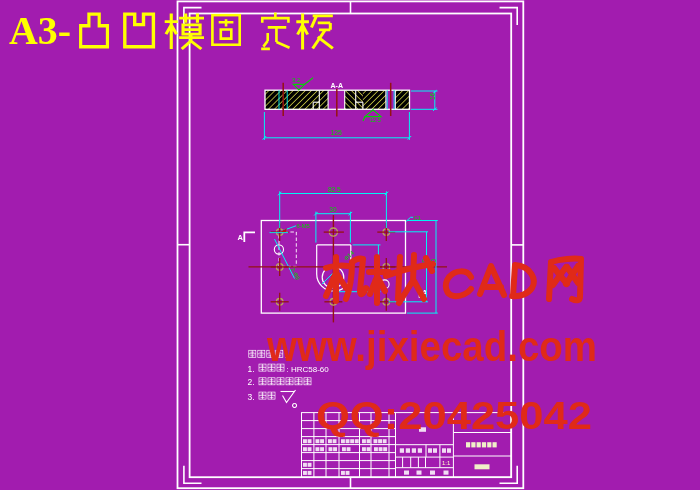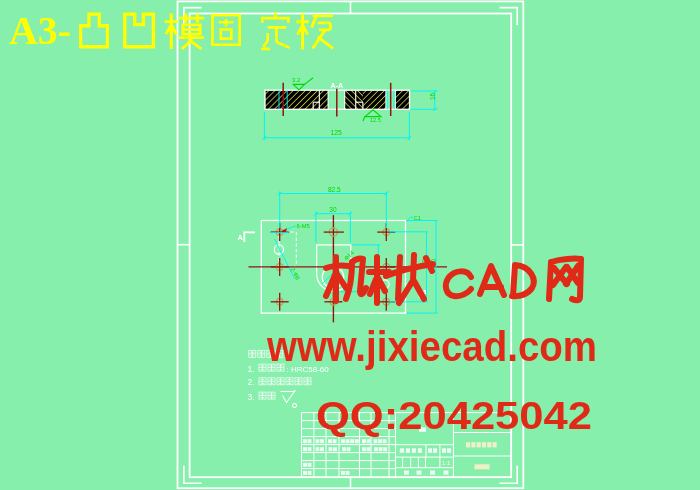--- a/index.html
+++ b/index.html
@@ -1,16 +1,16 @@
 <!DOCTYPE html>
 <html><head>
 <meta charset="utf-8">
 <style>
 html,body{margin:0;padding:0;background:#000;}
-#page{position:relative;width:700px;height:490px;background:#86efac;overflow:hidden;
+#page{position:relative;width:700px;height:490px;background:#a21caf;overflow:hidden;
 font-family:"Liberation Sans",sans-serif;}
 </style>
 </head>
 <body>
 
 <div id="page">
 <svg width="700" height="490" viewBox="0 0 700 490">
 <defs>
 <pattern id="hA" width="4.3" height="4.3" patternUnits="userSpaceOnUse" patternTransform="rotate(-45)">
   <rect width="4.3" height="4.3" fill="#000"></rect>

